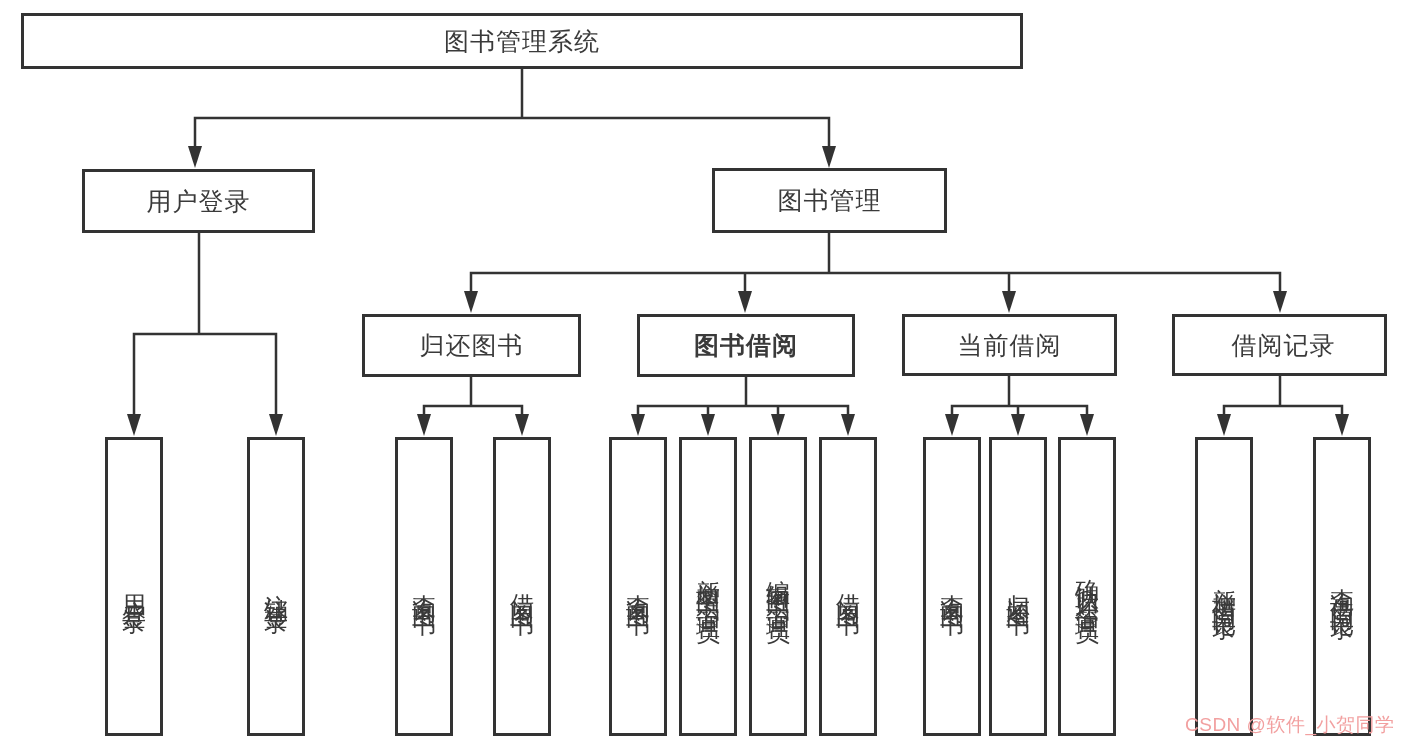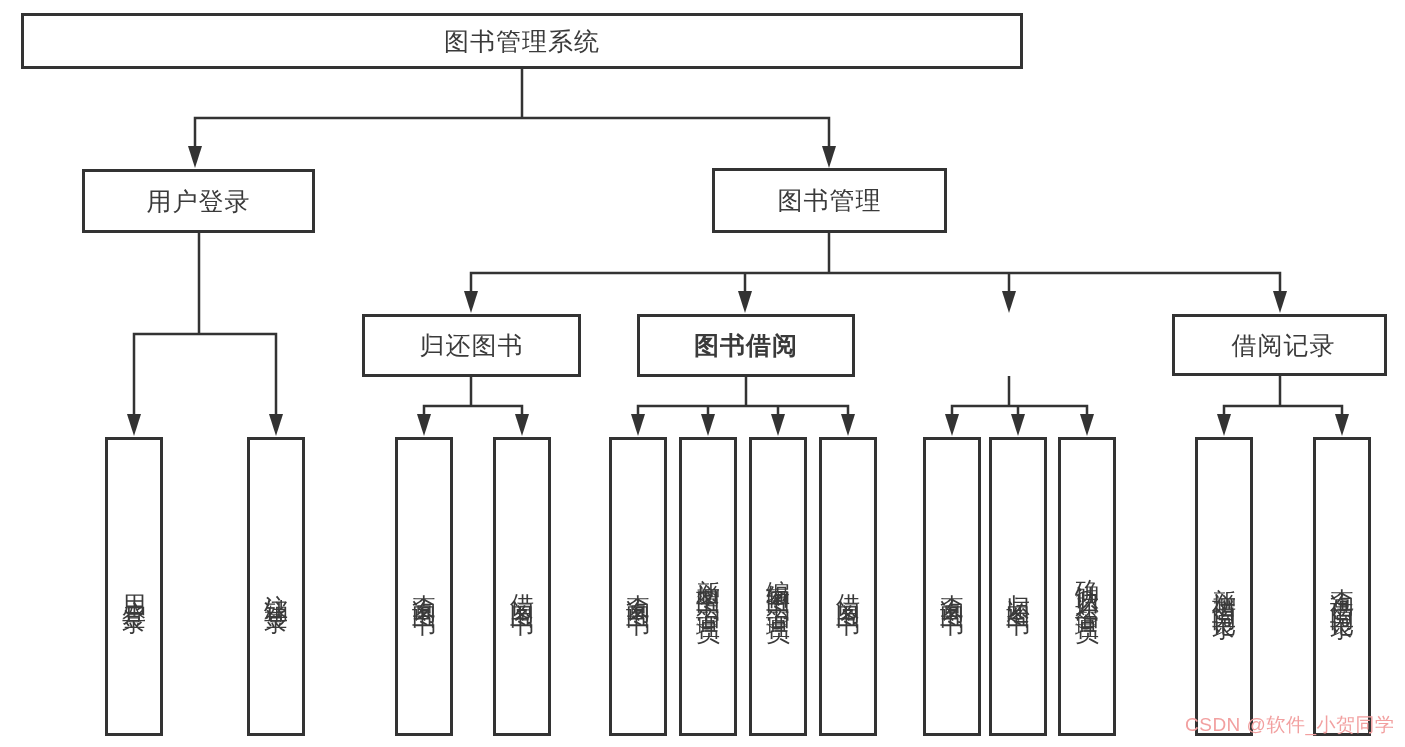--- a/index.html
+++ b/index.html
@@ -86,20 +86,23 @@
   <div class="node h-node" style="left:712px;top:168px;width:235px;height:65px;justify-content:center;">
     <span>图书管理</span>
   </div>
 
   <div class="node h-node" style="left:362px;top:314px;width:219px;height:63px;">
     <span>归还图书</span>
   </div>
   <div class="node h-node" style="left:637px;top:314px;width:218px;height:63px;font-weight:bold;">
     <span>图书借阅</span>
   </div>
+  <div class="node h-node" style="left:902px;top:314px;width:215px;height:62px;">
+    <span>当前借阅</span>
+  </div>
   <div class="node h-node" style="left:1172px;top:314px;width:215px;height:62px;padding-left:8px;">
     <span>借阅记录</span>
   </div>
 
   <div class="node v-node" style="left:105px;top:437px;width:58px;height:299px;">
     <span class="v-label">用户登录</span>
   </div>
   <div class="node v-node" style="left:247px;top:437px;width:58px;height:299px;">
     <span class="v-label">注销登录</span>
   </div>

